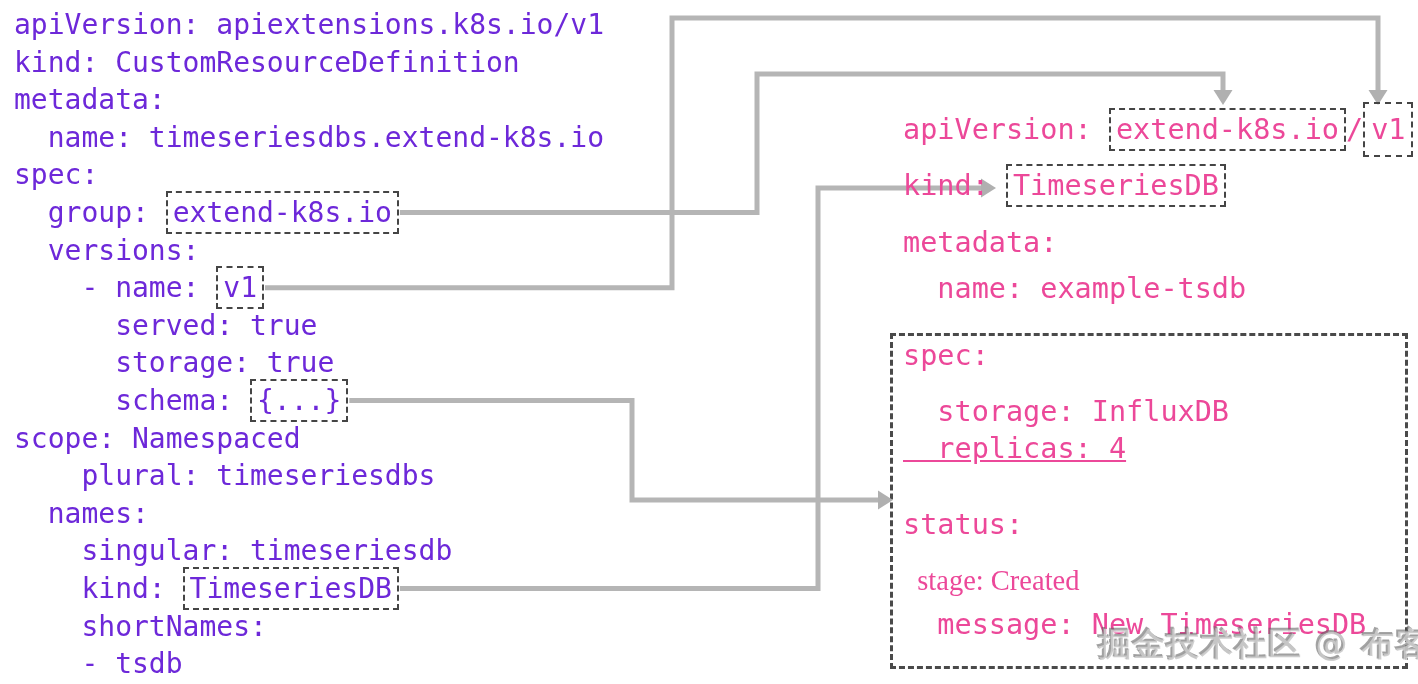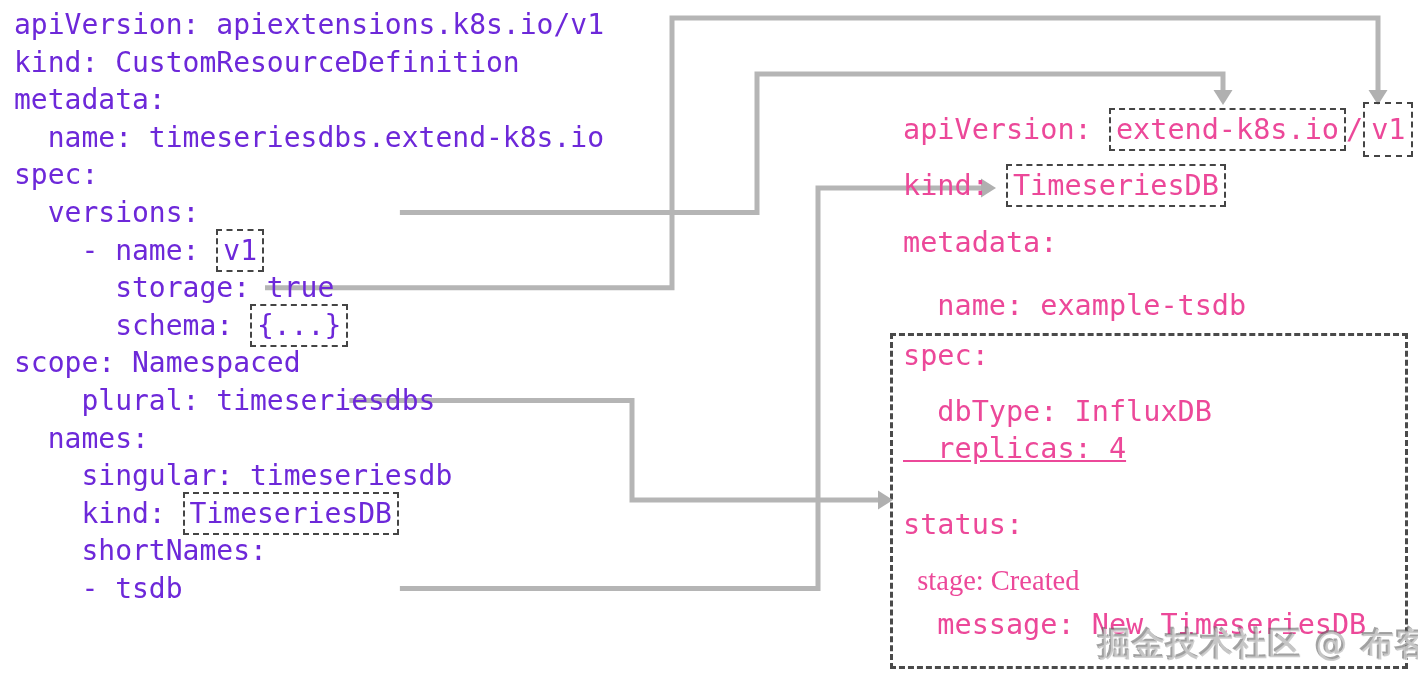--- a/index.html
+++ b/index.html
@@ -85,38 +85,40 @@
       <polygon points="893,500 878,509.5 878,490.5" class="arrowhead"></polygon>
       <polyline points="399.875,588.40625 818,588.40625 818,188 981,188" class="connector"></polyline>
       <polygon points="996,188 981,197.5 981,178.5" class="arrowhead"></polygon>
     </svg>
   <div id="left-col">
       <div class="yaml-line"><span>apiVersion: apiextensions.k8s.io/v1</span></div>
       <div class="yaml-line"><span>kind: CustomResourceDefinition</span></div>
       <div class="yaml-line"><span>metadata:</span></div>
       <div class="yaml-line"><span>  name: timeseriesdbs.extend-k8s.io</span></div>
       <div class="yaml-line"><span>spec:</span></div>
+      <div class="yaml-line"><span>  group: </span><span class="val-box">extend-k8s.io</span></div>
       <div class="yaml-line"><span>  versions:</span></div>
       <div class="yaml-line"><span>    - name: </span><span class="val-box">v1</span></div>
+      <div class="yaml-line"><span>      served: true</span></div>
       <div class="yaml-line"><span>      storage: true</span></div>
       <div class="yaml-line"><span>      schema: </span><span class="val-box">{...}</span></div>
       <div class="yaml-line"><span>scope: Namespaced</span></div>
       <div class="yaml-line"><span>    plural: timeseriesdbs</span></div>
       <div class="yaml-line"><span>  names:</span></div>
       <div class="yaml-line"><span>    singular: timeseriesdb</span></div>
       <div class="yaml-line"><span>    kind: </span><span class="val-box">TimeseriesDB</span></div>
       <div class="yaml-line"><span>    shortNames:</span></div>
       <div class="yaml-line"><span>    - tsdb</span></div>
     </div>
   <div id="right-col">
       <div class="yaml-line" style="top: 110px;"><span>apiVersion: </span><span class="val-box">extend-k8s.io</span><span>/</span><span class="val-box tall">v1</span></div>
       <div class="yaml-line" style="top: 166.4px;"><span>kind: </span><span class="val-box">TimeseriesDB</span></div>
       <div class="yaml-line" style="top: 222.8px;"><span>metadata:</span></div>
-      <div class="yaml-line" style="top: 286px;"><span>  name: example-tsdb</span></div>
+      <div class="yaml-line" style="top: 269px;"><span>  name: example-tsdb</span></div>
       <div class="yaml-line" style="top: 335.6px;"><span>spec:</span></div>
-      <div class="yaml-line" style="top: 392px;"><span>  dbType: InfluxDB</span></div>
+      <div class="yaml-line" style="top: 392px;"><span>  storage: InfluxDB</span></div>
       <div class="yaml-line" style="top: 429px; text-decoration: underline;"><span>  replicas: 4</span></div>
       <div class="yaml-line" style="top: 504.8px;"><span>status:</span></div>
       <div class="yaml-line" style="top: 561.2px; font-family: Liberation Serif, serif;"><span>  stage: Created</span></div>
       <div class="yaml-line" style="top: 605px;"><span>  message: New TimeseriesDB</span></div>
     </div>
   <div id="watermark">掘金技术社区 @ 布客飞龙</div>
 </div>
 
 </body></html>

